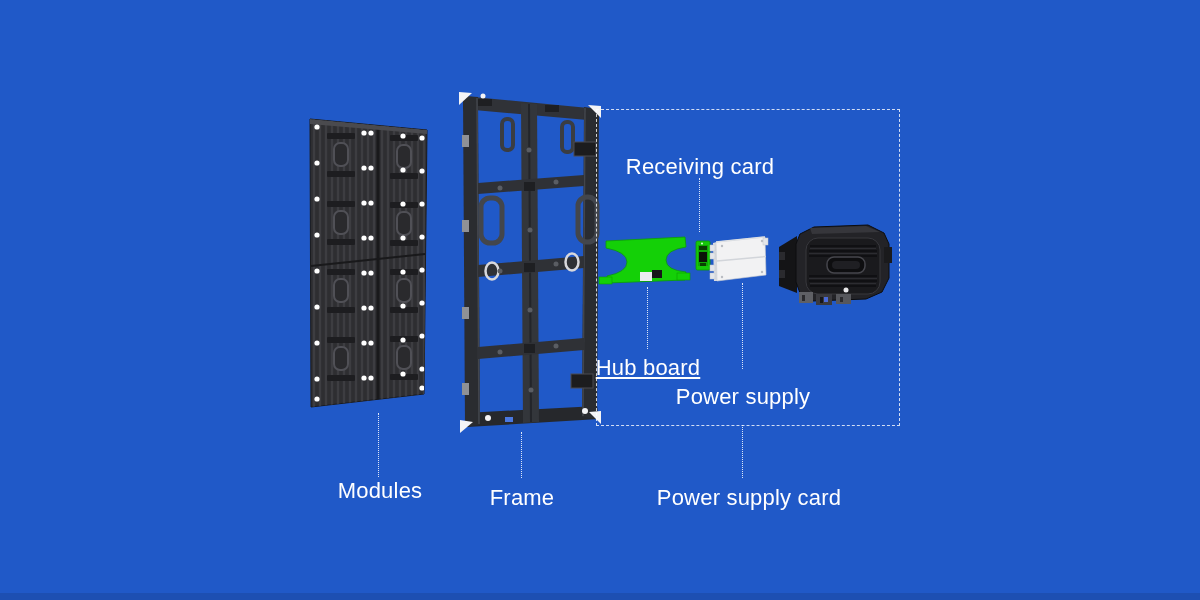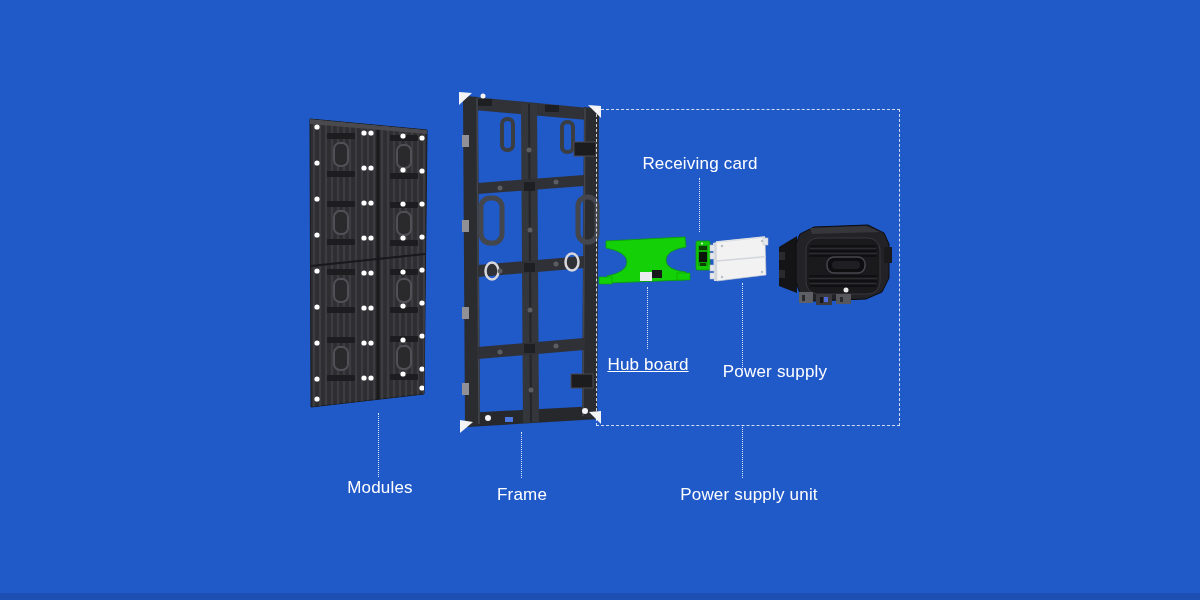--- a/index.html
+++ b/index.html
@@ -1,21 +1,21 @@
 <!DOCTYPE html>
 <html><head>
 <meta charset="utf-8">
 <style>
   html,body{margin:0;padding:0;}
   body{width:1200px;height:600px;overflow:hidden;position:relative;
        font-family:"Liberation Sans","DejaVu Sans",sans-serif;}
   .stage{position:absolute;inset:0;width:1200px;height:600px;background:#2059C8;}
   .footer-strip{position:absolute;left:0;bottom:0;width:1200px;height:7px;background:#1D4FB2;}
   svg.art{position:absolute;left:0;top:0;}
-  .label{position:absolute;color:#FFFFFF;font-size:17px;letter-spacing:.2px;
+  .label{position:absolute;color:#FFFFFF;font-size:22px;letter-spacing:.2px;
          white-space:nowrap;transform:translateX(-50%);}
   .guide-v{position:absolute;width:0;border-left:1px dotted rgba(255,255,255,.85);}
   .dashed-box{position:absolute;border:1px dashed rgba(255,255,255,.8);}
 </style>
 </head>
 <body>
 
 <div class="stage">
 
   <svg class="art" width="1200" height="600" viewBox="0 0 1200 600">
@@ -275,19 +275,19 @@
 
   <div class="guide-v" style="left:699px;top:178px;height:54px;"></div>
   <div class="guide-v" style="left:647px;top:287px;height:62px;"></div>
   <div class="guide-v" style="left:742px;top:283px;height:86px;"></div>
   <div class="guide-v" style="left:378px;top:413px;height:64px;"></div>
   <div class="guide-v" style="left:521px;top:432px;height:46px;"></div>
   <div class="guide-v" style="left:742px;top:425px;height:53px;"></div>
 
   <div class="label" style="left:700px;top:154px;">Receiving card</div>
   <div class="label" style="left:648px;top:355px;text-decoration:underline;">Hub board</div>
-  <div class="label" style="left:743px;top:362px;margin-left:32px;">Power supply</div>
+  <div class="label" style="left:743px;top:384px;">Power supply</div>
   <div class="label" style="left:380px;top:478px;">Modules</div>
   <div class="label" style="left:522px;top:485px;text-align:right;">Frame</div>
-  <div class="label" style="left:749px;top:485px;">Power supply unit</div>
+  <div class="label" style="left:749px;top:485px;">Power supply card</div>
 
   <div class="footer-strip"></div>
 </div>
 
 </body></html>

